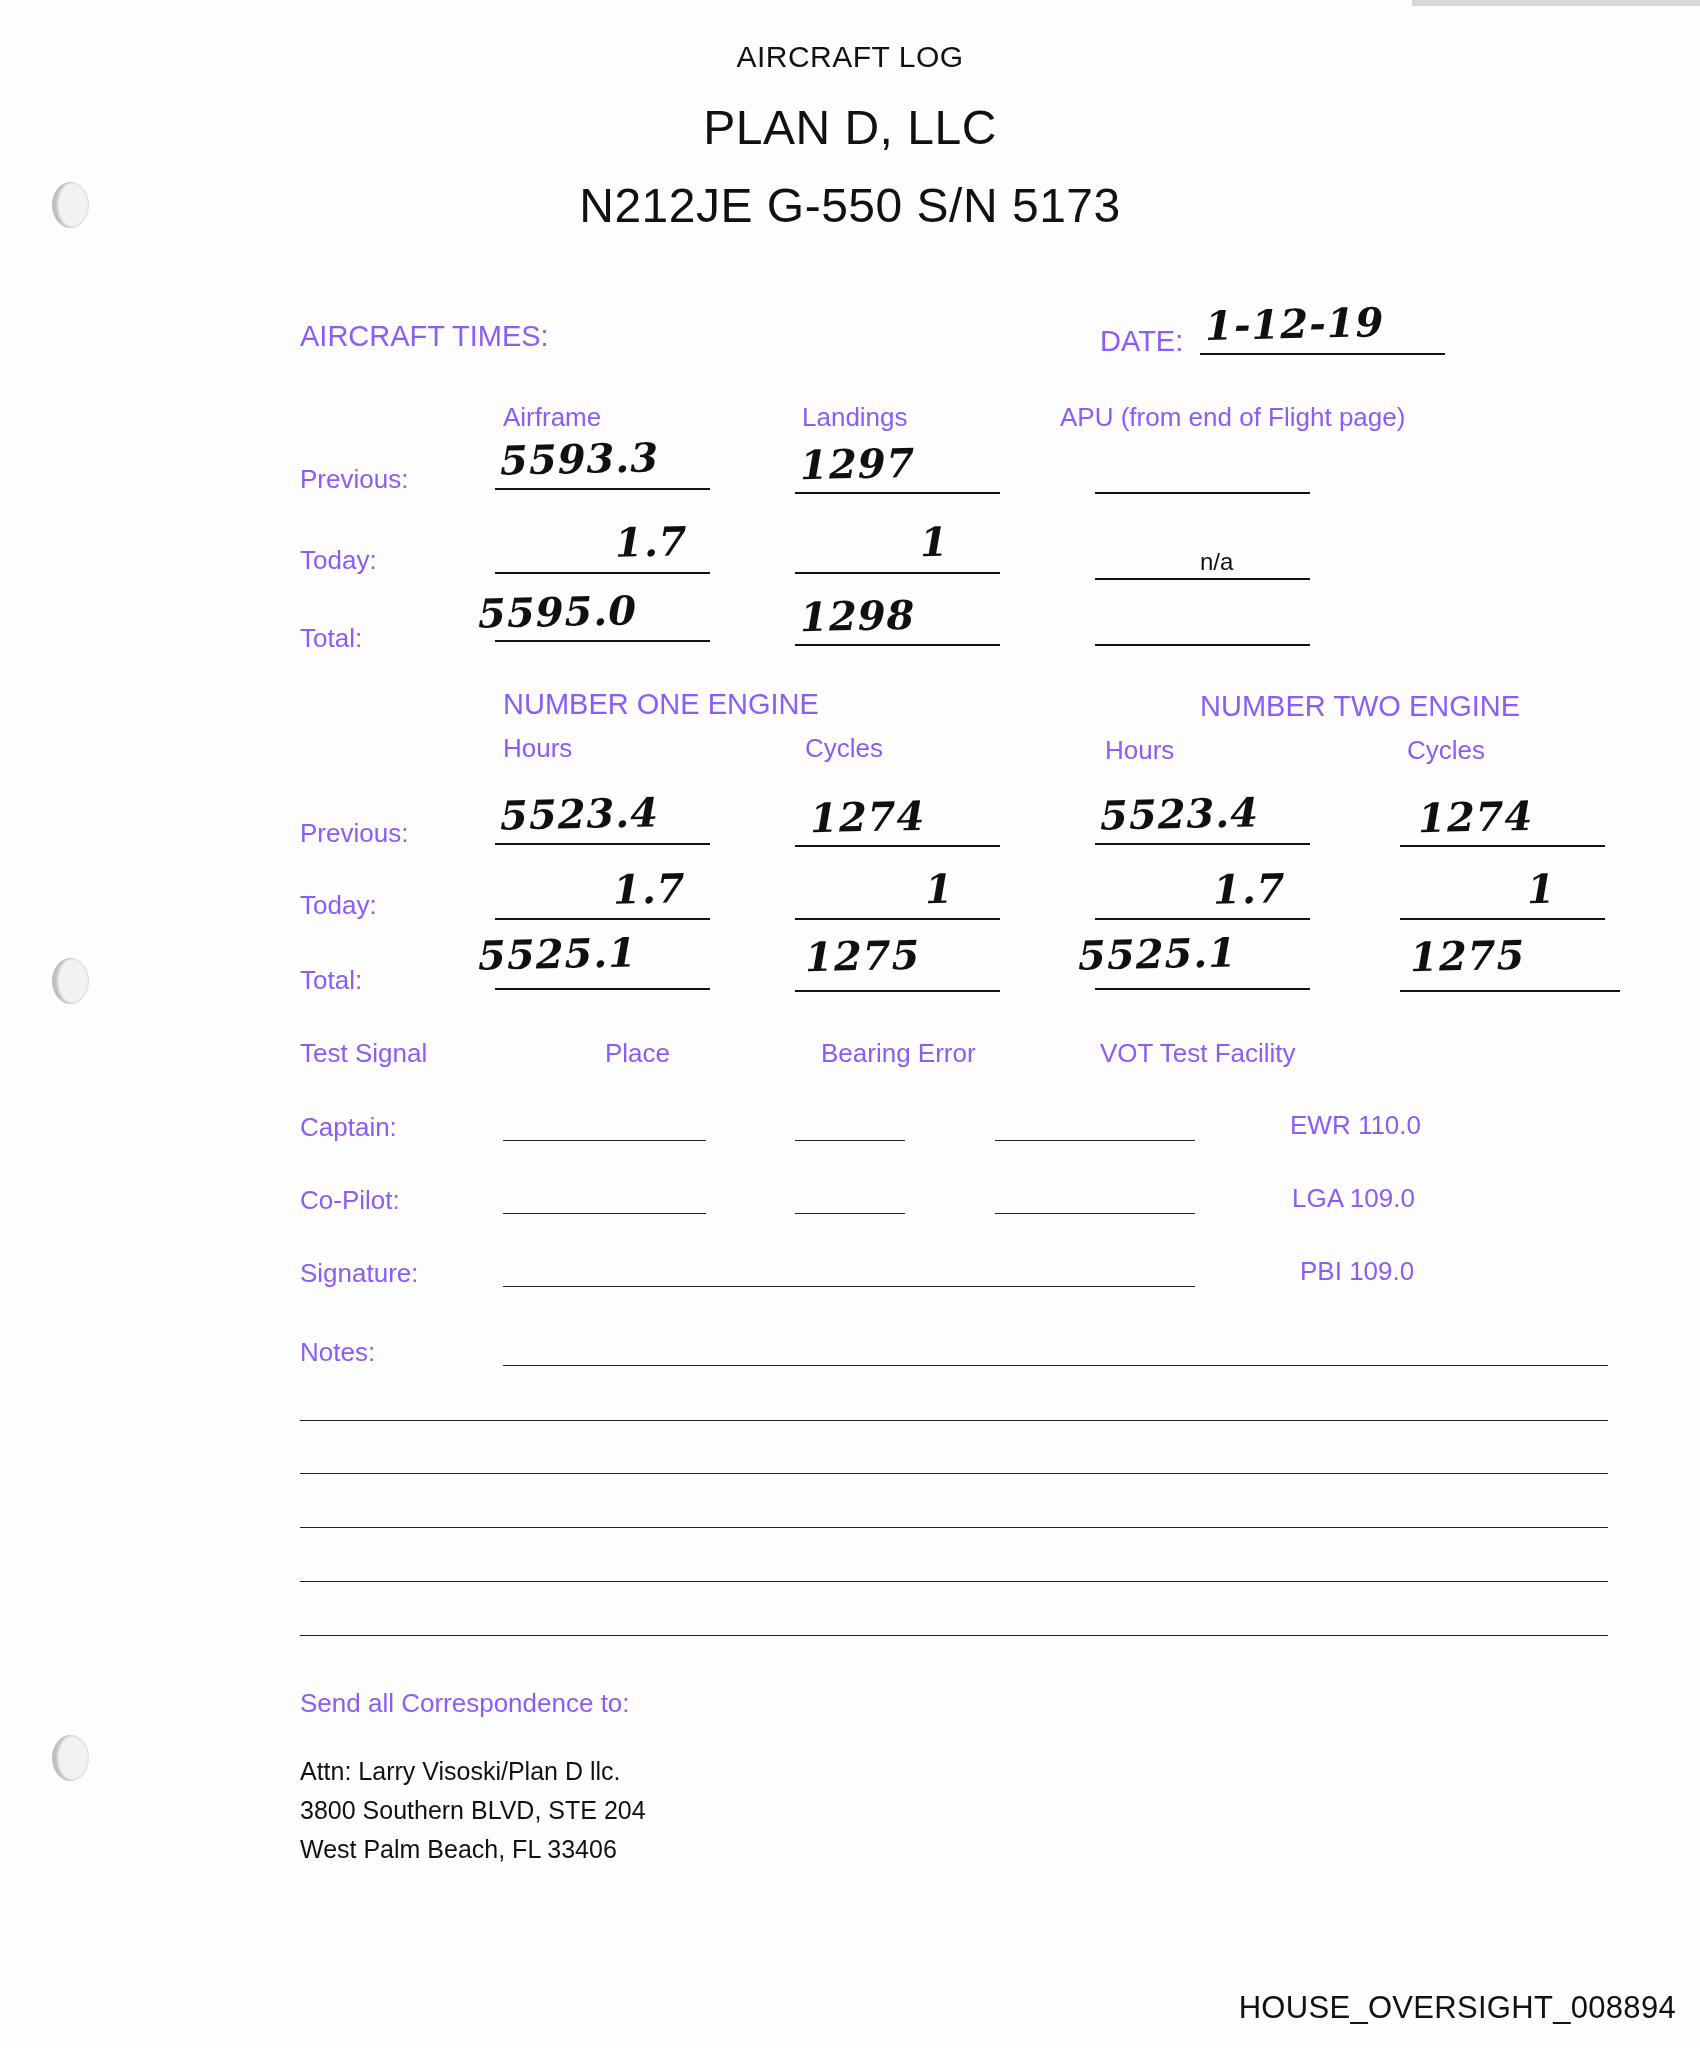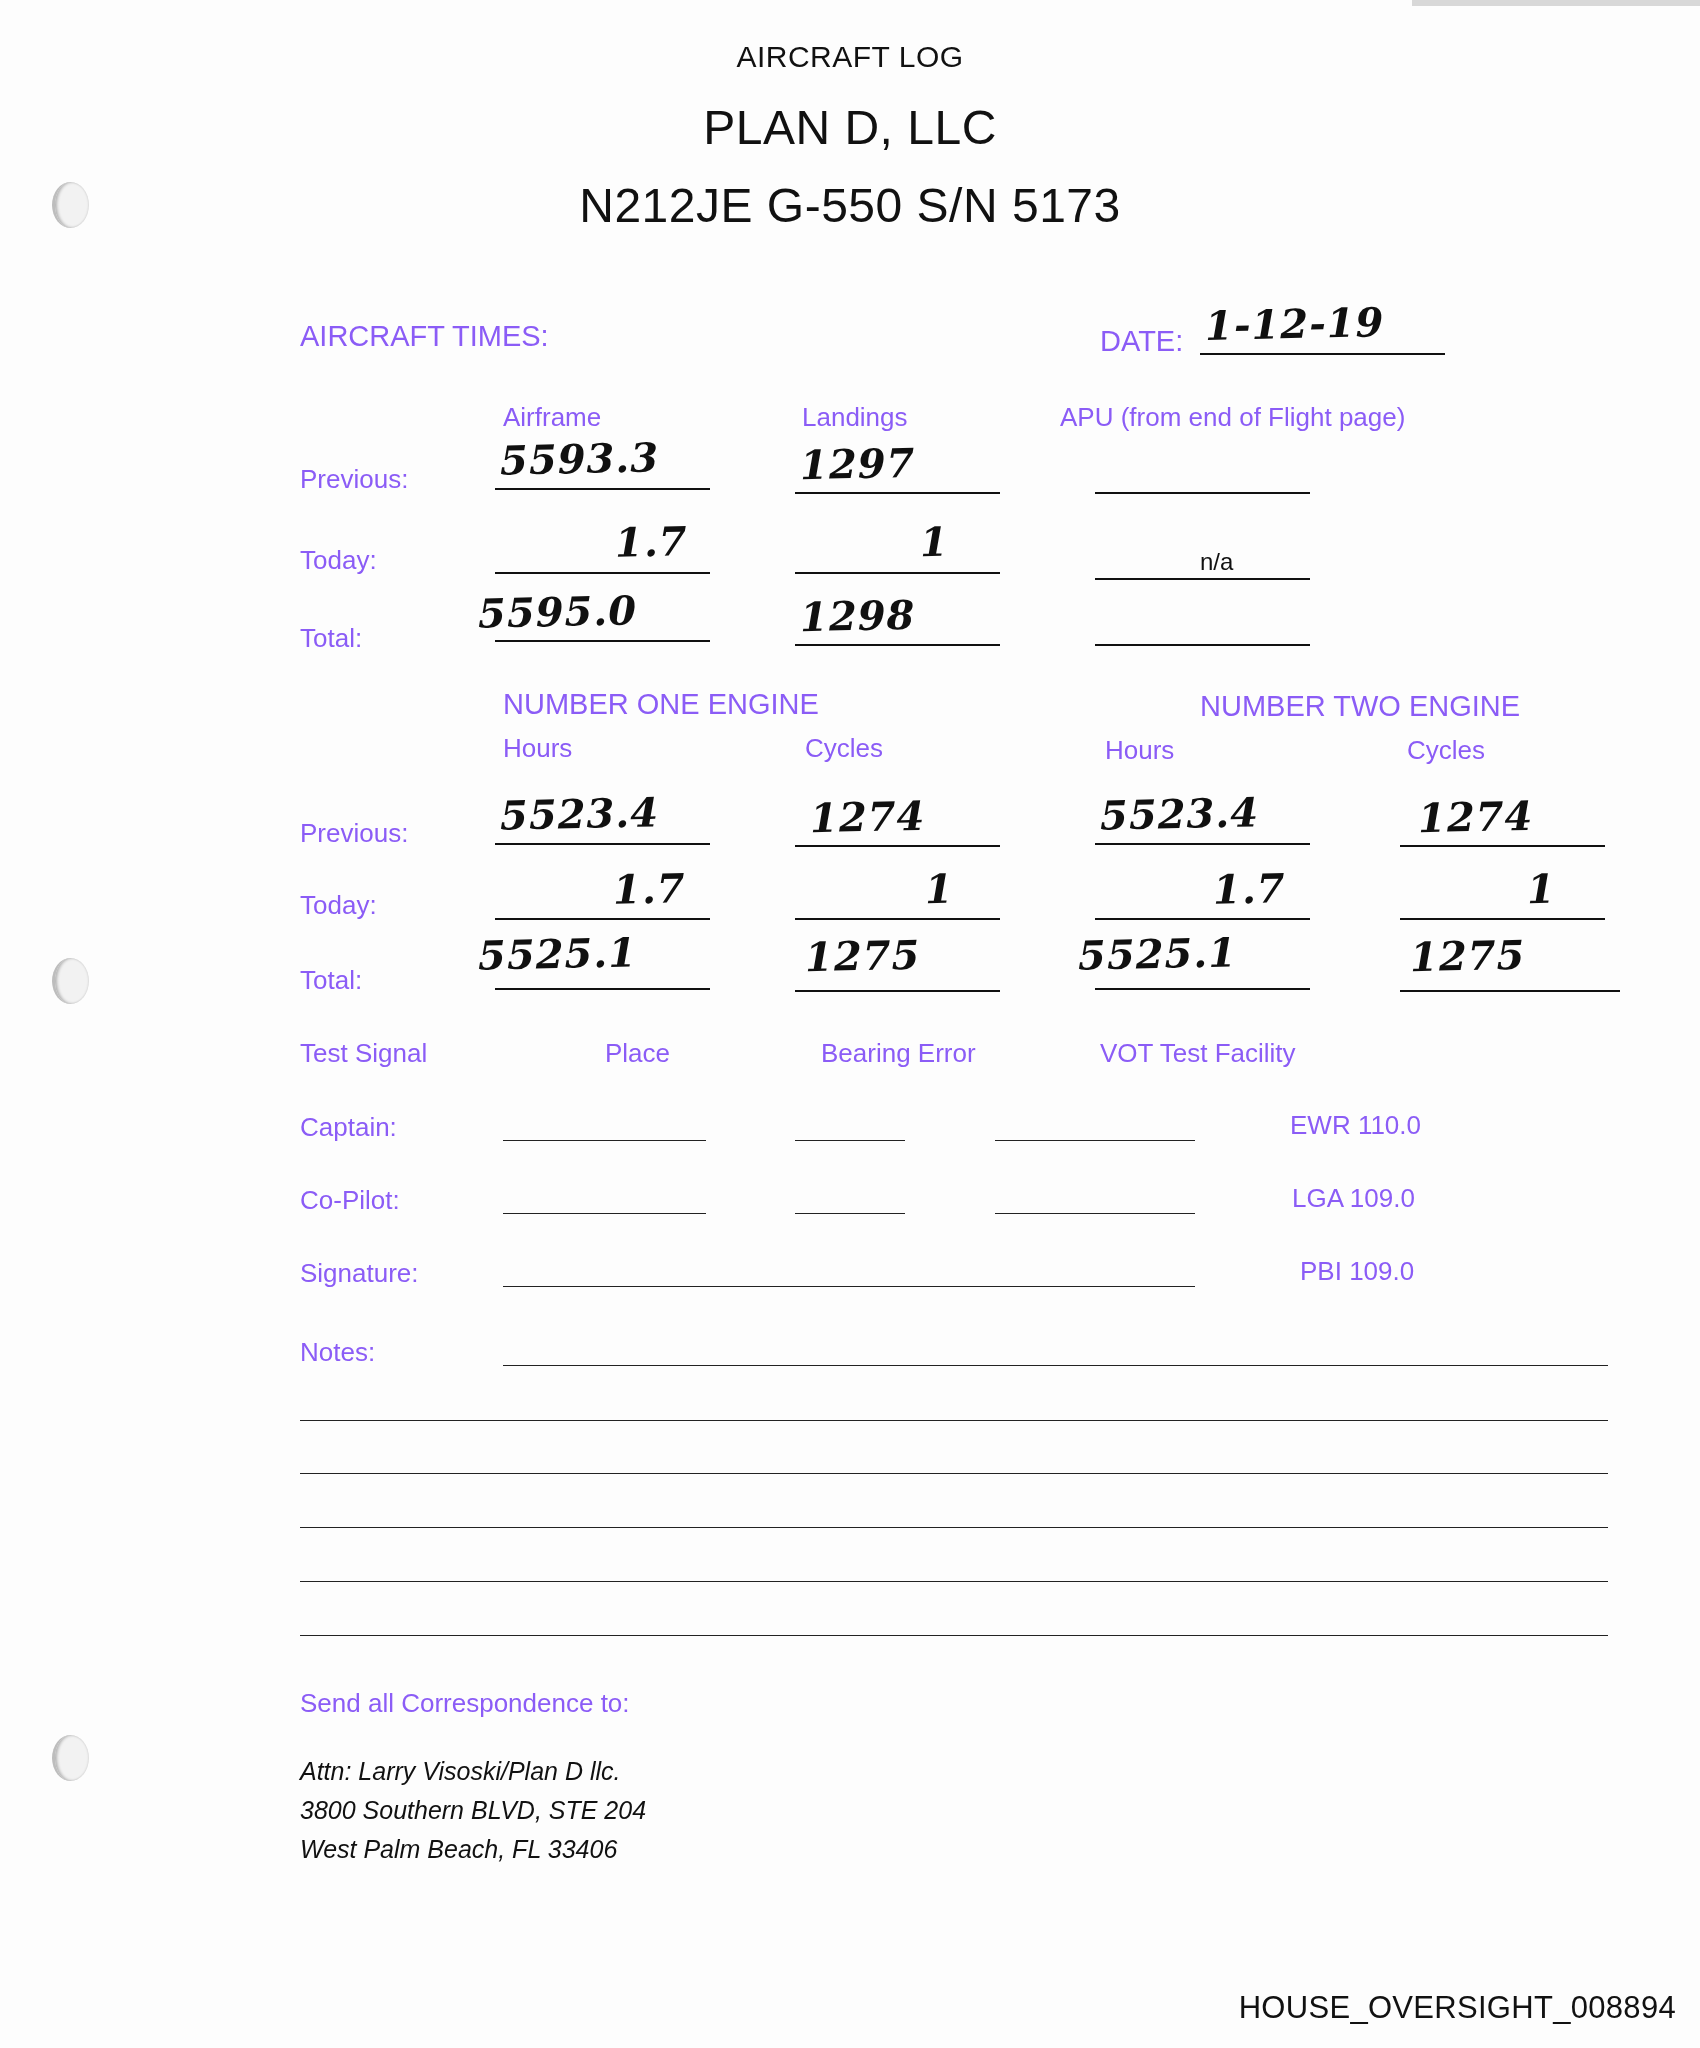--- a/index.html
+++ b/index.html
@@ -112,21 +112,20 @@
     font-size: 31px;
     letter-spacing: 0.3px;
     color: #111;
   }
 
   .addr-line {
     position: absolute;
     font-size: 25px;
     color: #111;
     white-space: nowrap;
-    font-style: italic;
   }
 </style>
 </head>
 <body>
 
 <div class="page">
 
   <div class="top-edge"></div>
   <div class="hole h1"></div>
   <div class="hole h2"></div>

